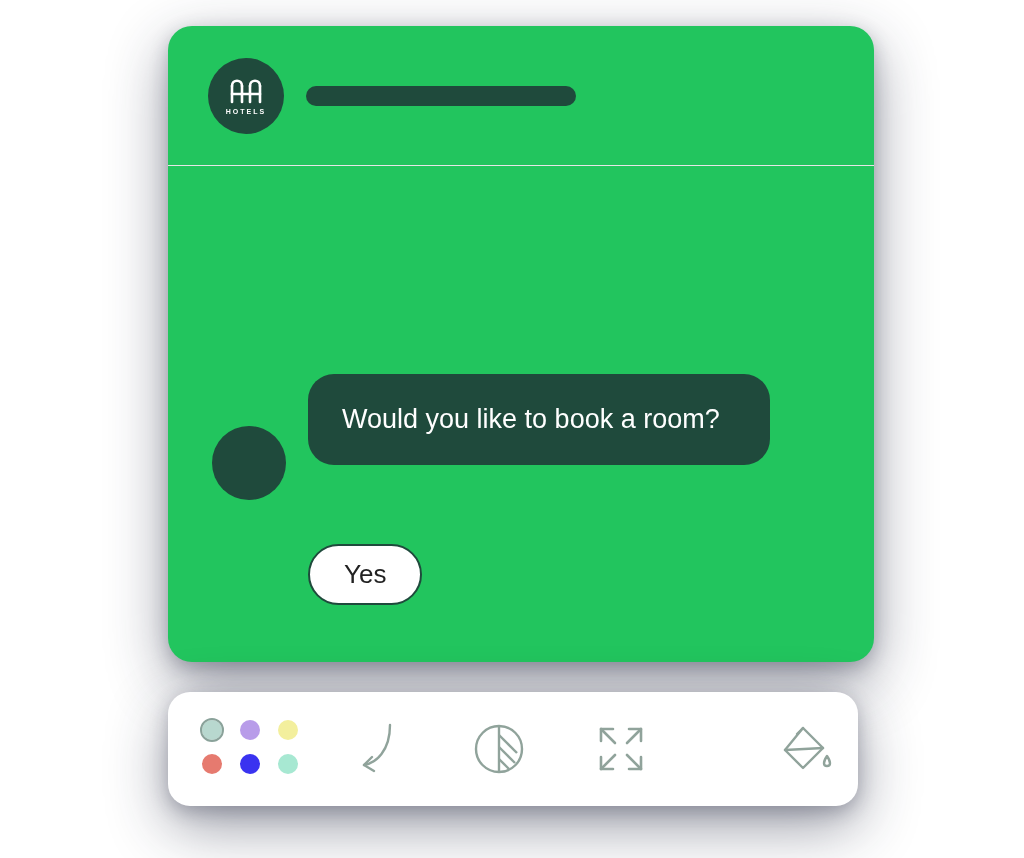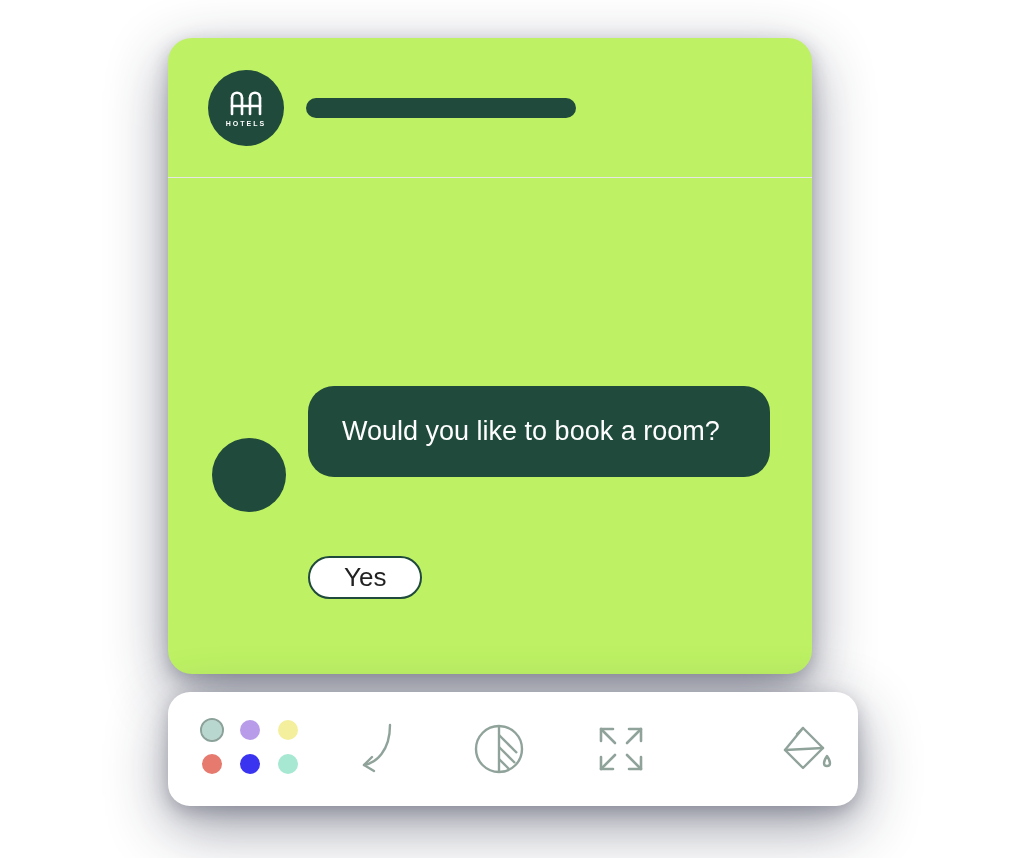--- a/index.html
+++ b/index.html
@@ -9,26 +9,25 @@
     background: #ffffff;
     font-family: "Segoe UI", Arial, sans-serif;
   }
   .stage {
     position: relative;
     width: 1024px; height: 858px;
   }
   .chat-card {
     position: absolute;
     left: 168px; top: 26px;
-    width: 644px; height: 636px;
-    background: #bef264;
+    width: 706px; height: 636px;
+    background: #22c55e;
     border-radius: 24px;
     box-shadow: 0 20px 60px rgba(30,35,60,.45), 0 6px 18px rgba(30,35,60,.25);
     overflow: hidden;
-    margin-top: 12px;
   }
   .chat-header {
     display: flex;
     align-items: center;
     gap: 22px;
     height: 140px;
     padding: 0 40px;
     border-bottom: 1px solid #e6e6e6;
   }
   .brand-badge {
@@ -80,21 +79,21 @@
     position: absolute;
     left: 140px; top: 378px;
     display: flex;
     gap: 26px;
   }
   .reply-btn {
     border: 2px solid #1f4a3c;
     background: #ffffff;
     color: #222;
     font-size: 26px;
-    padding: 4px 34px;
+    padding: 13px 34px;
     border-radius: 999px;
     cursor: pointer;
     font-family: inherit;
   }
 
   
   .tool-card {
     position: absolute;
     left: 168px; top: 692px;
     width: 690px; height: 114px;

